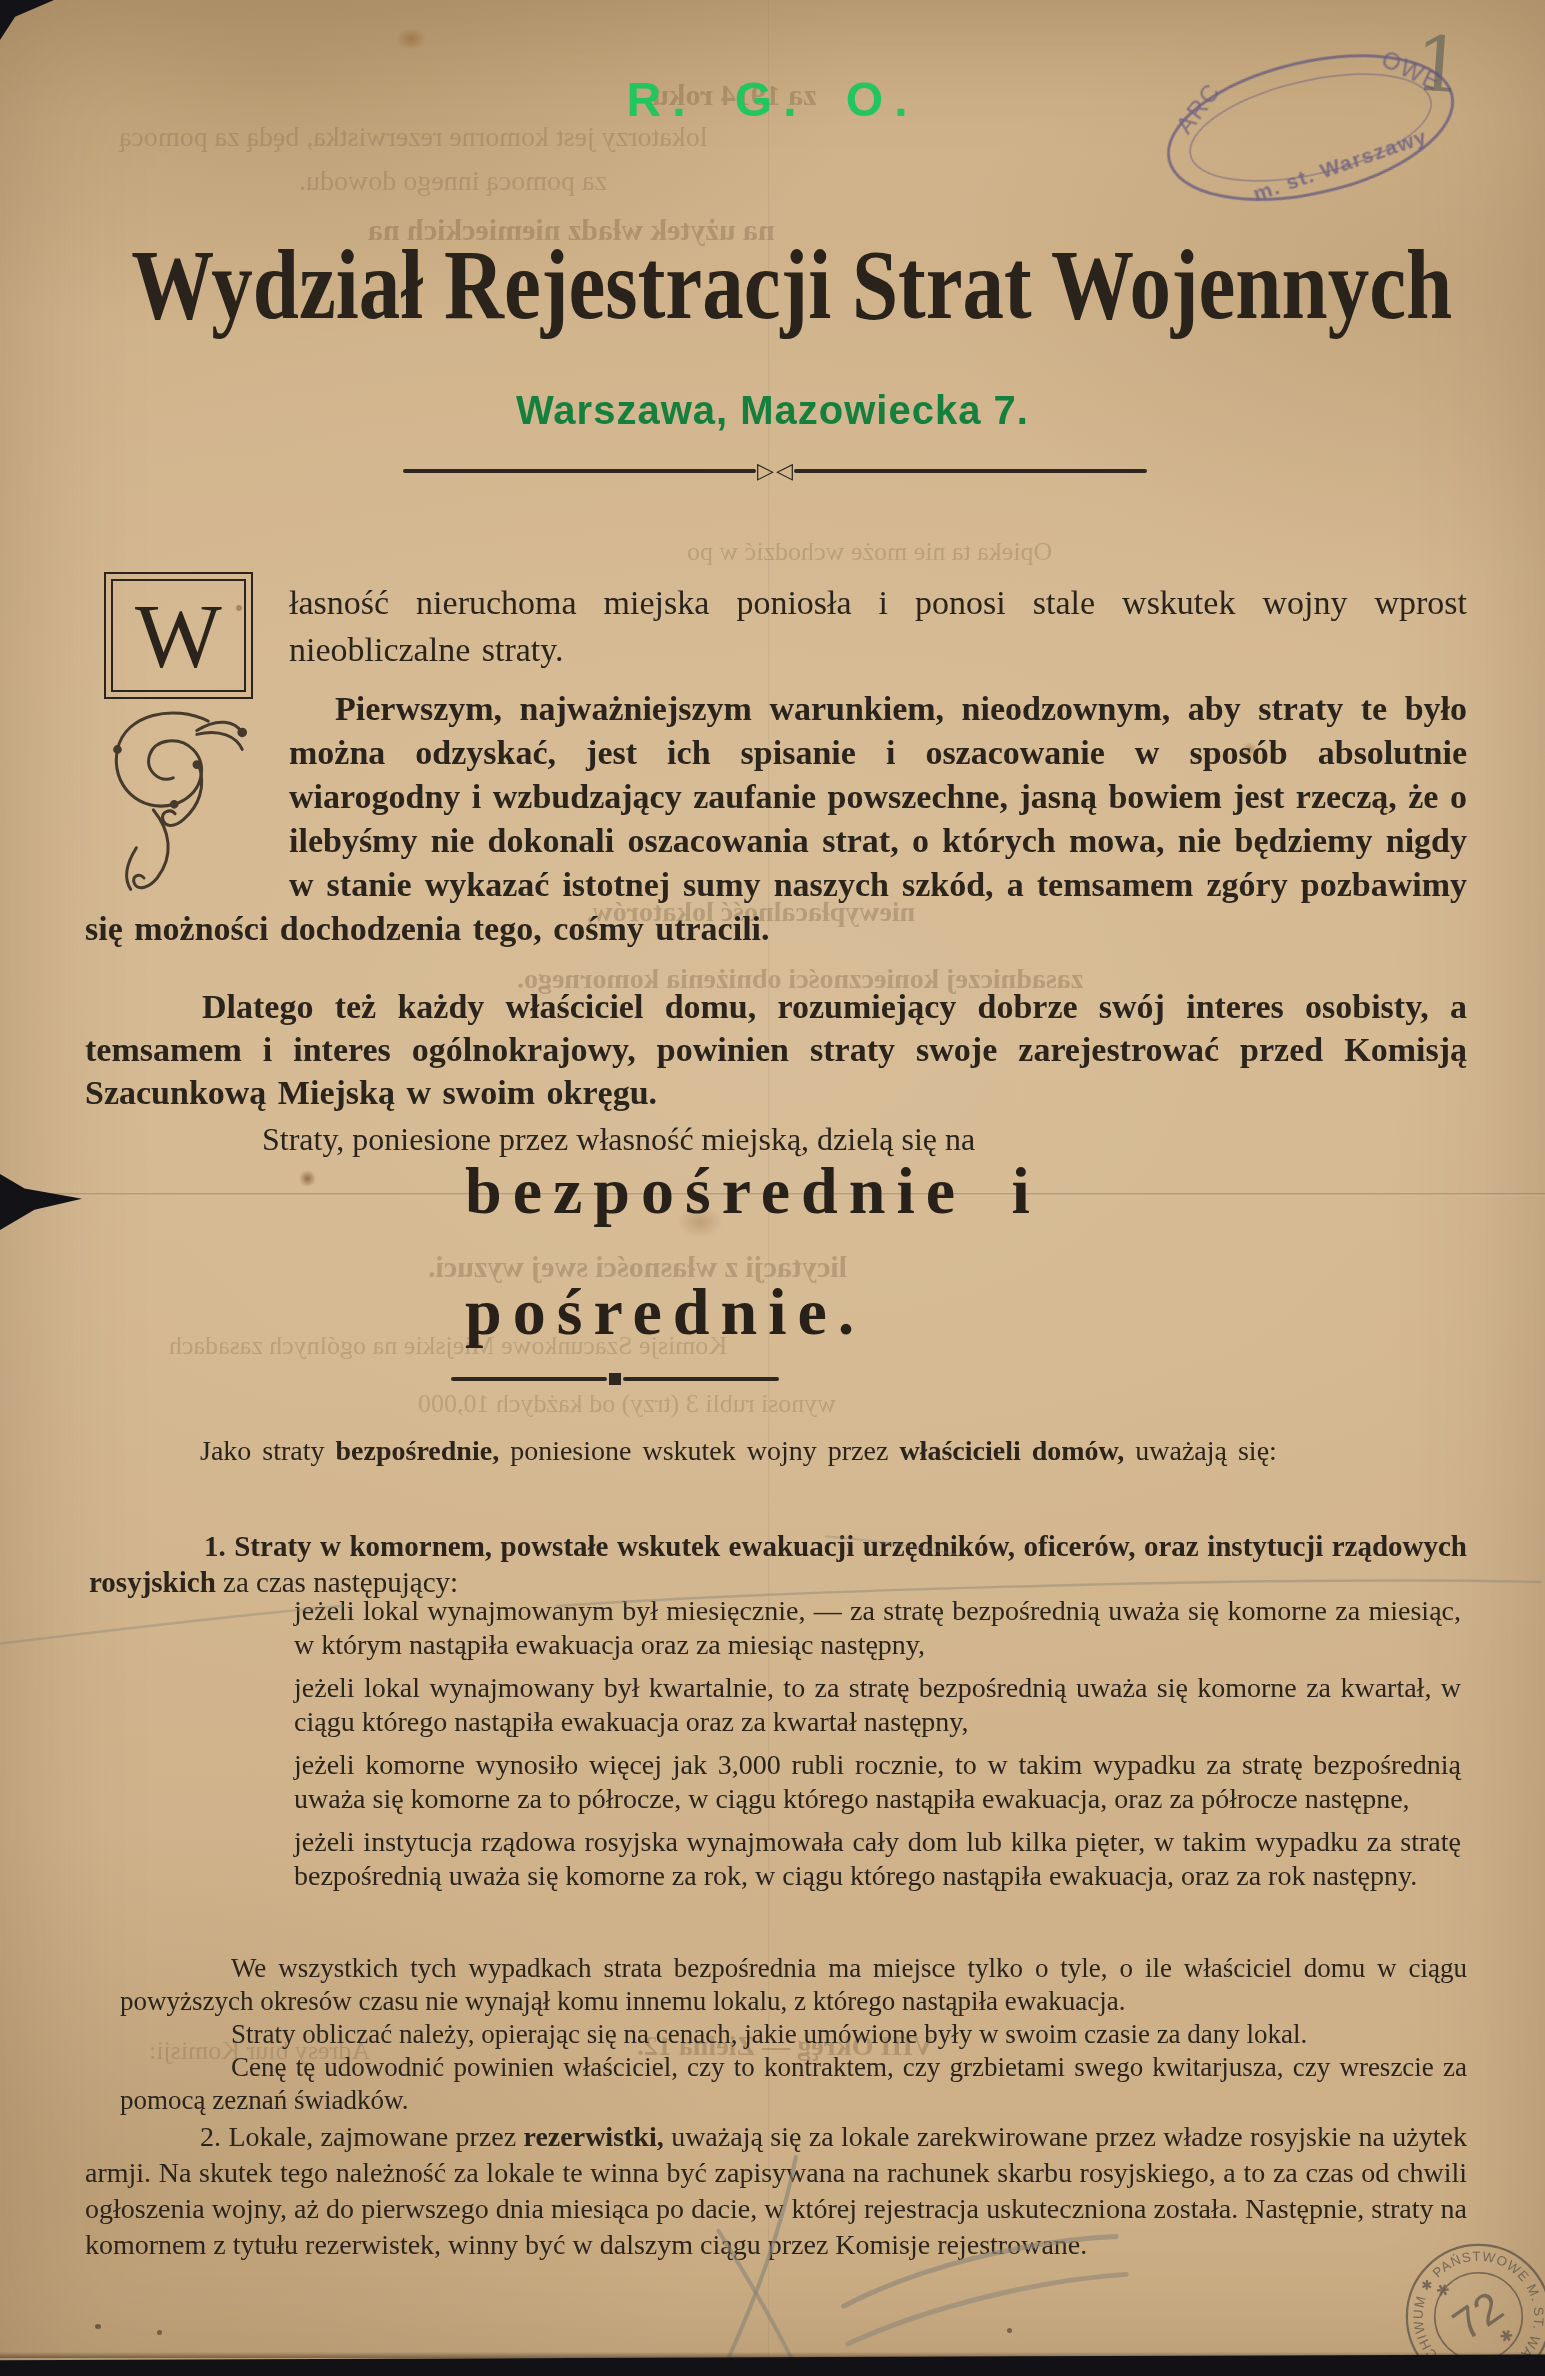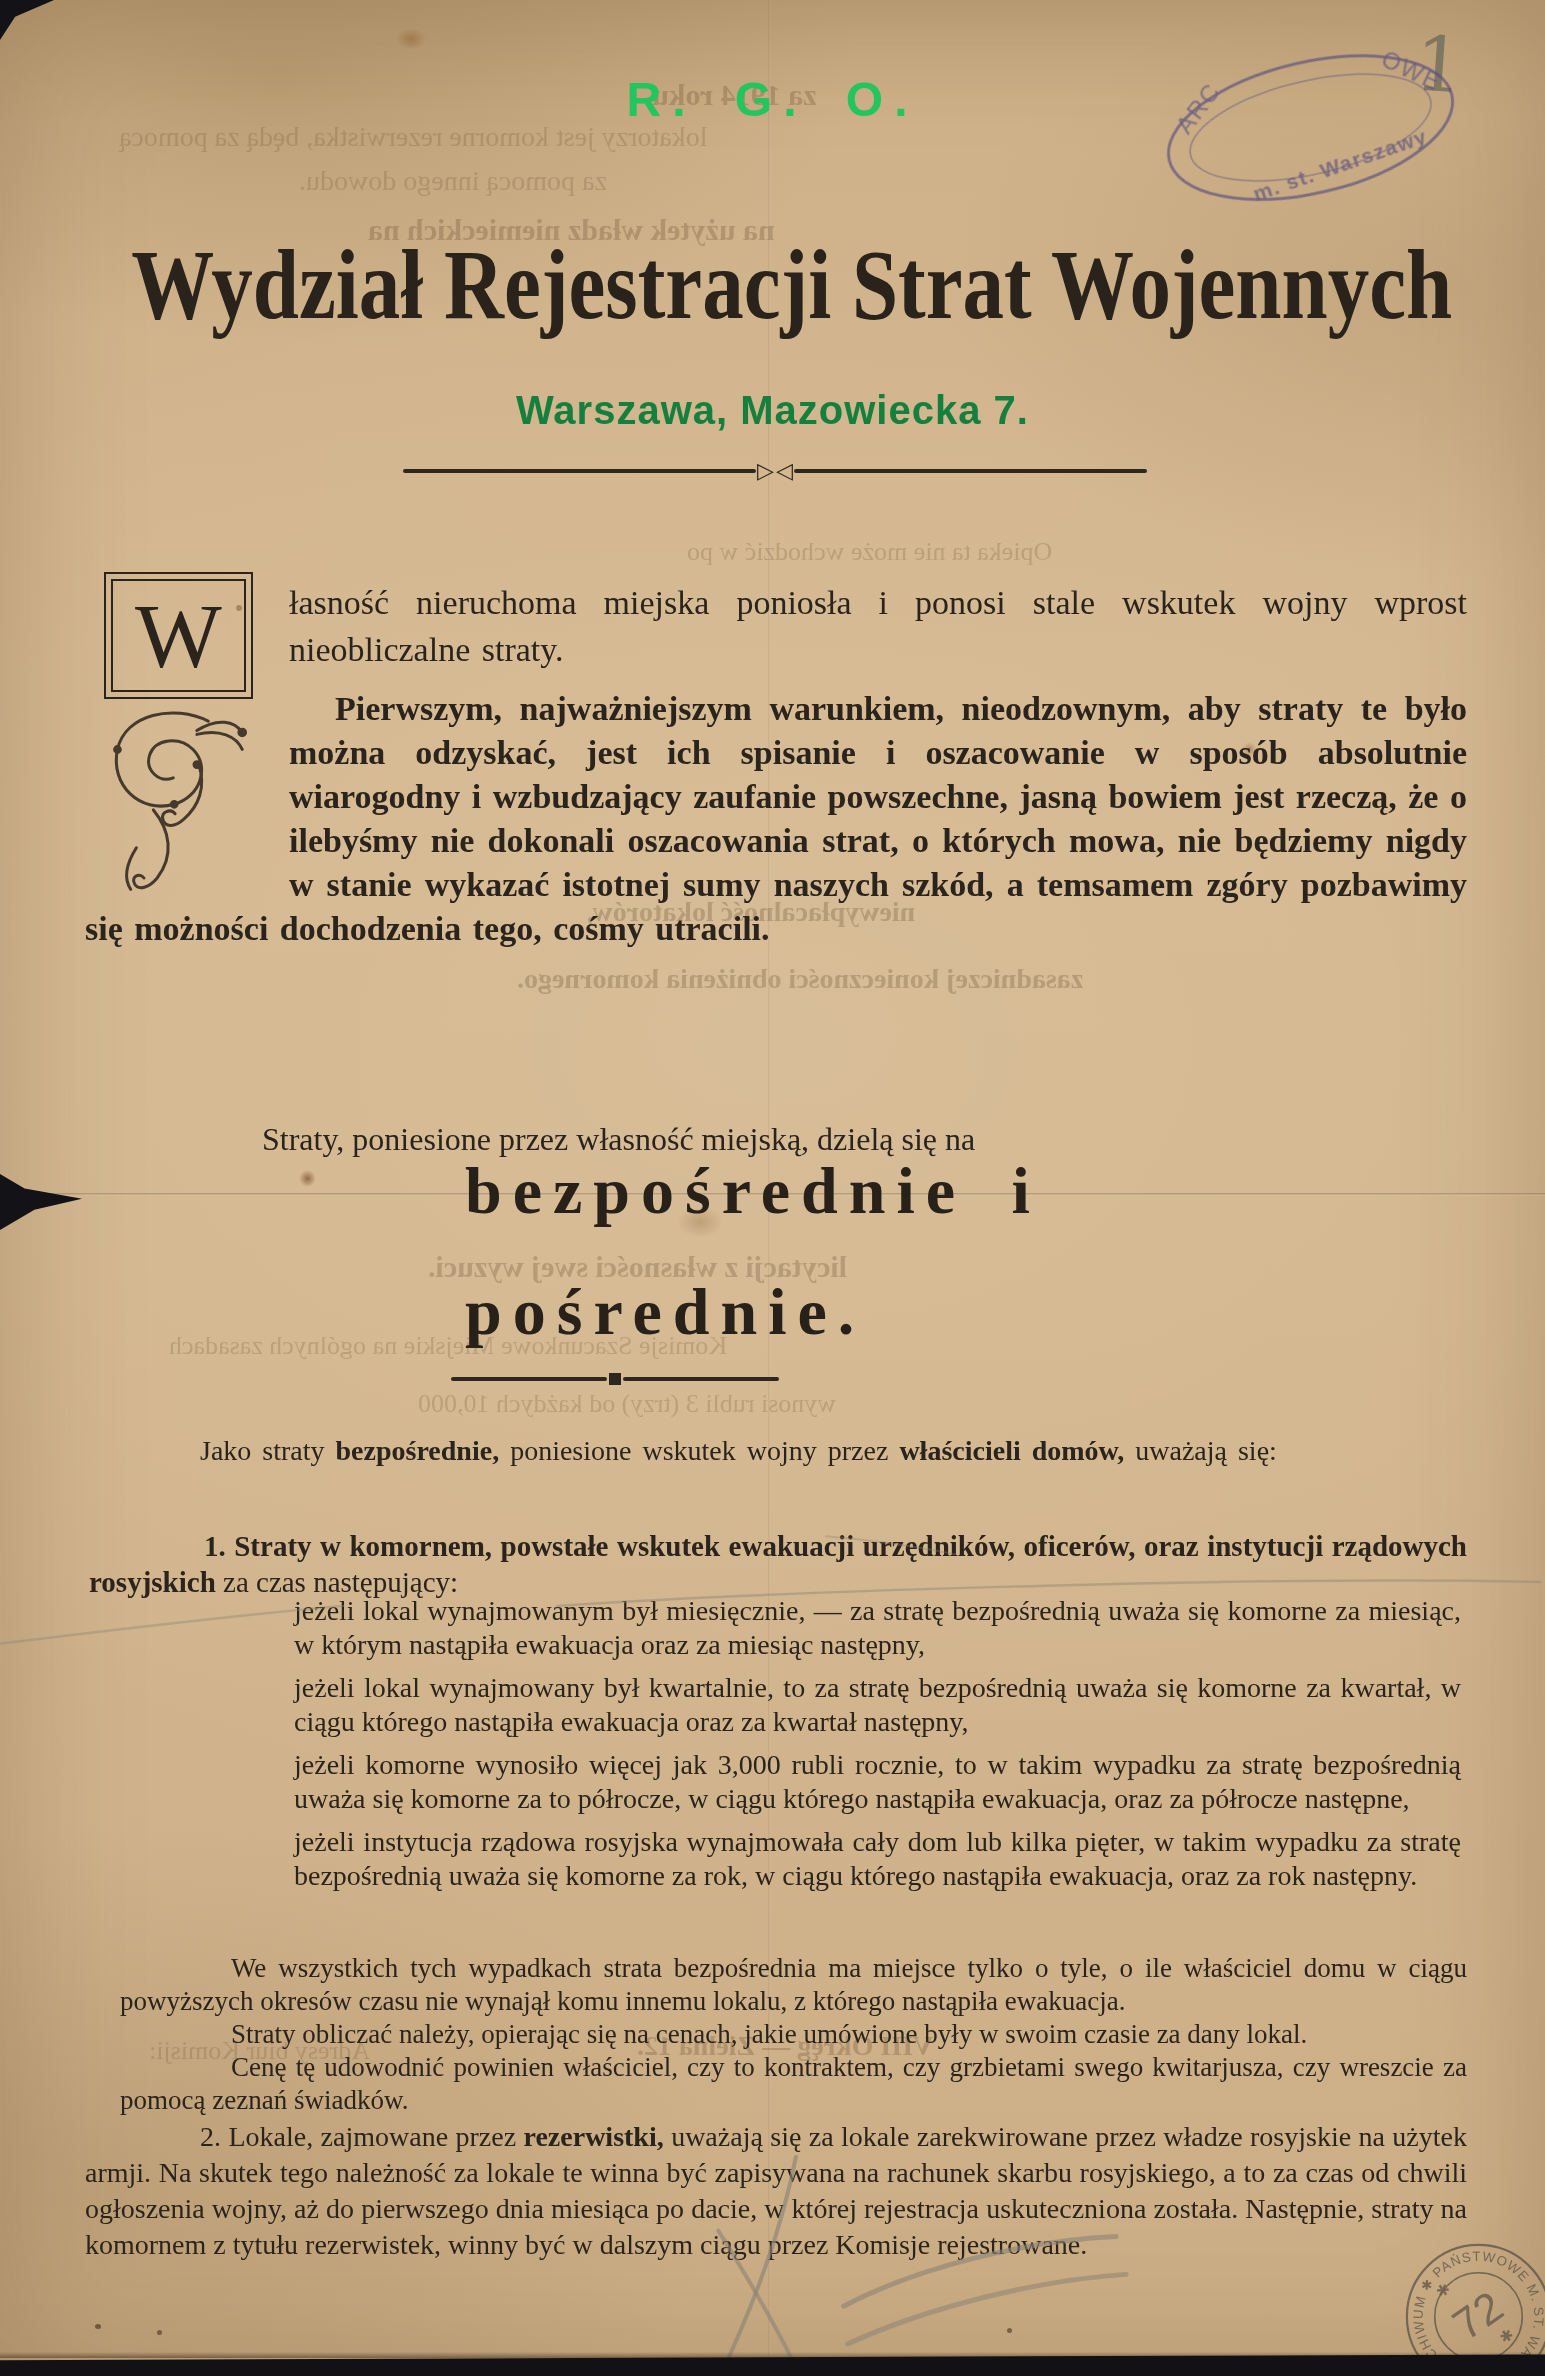--- a/index.html
+++ b/index.html
@@ -146,20 +146,21 @@
             <path d="M56,150 C46,166 42,182 50,194"></path>
             <circle cx="36" cy="46" r="3" fill="#32291f"></circle>
             <circle cx="96" cy="104" r="3" fill="#32291f"></circle>
             <circle cx="168" cy="28" r="3.5" fill="#32291f"></circle>
             <circle cx="120" cy="62" r="3" fill="#32291f"></circle>
           </g>
         </svg>
       </div>
       <p class="p1 j">łasność nieruchoma miejska poniosła i ponosi stale wskutek wojny wprost nieobliczalne straty.</p>
       <p class="p2 j b">Pierwszym, najważniejszym warunkiem, nieodzownym, aby straty te było można odzyskać, jest ich spisanie i oszacowanie w sposób absolutnie wiarogodny i wzbudzający zaufanie powszechne, jasną bowiem jest rzeczą, że o ilebyśmy nie dokonali oszacowania strat, o których mowa, nie będziemy nigdy w stanie wykazać istotnej sumy naszych szkód, a temsamem zgóry pozbawimy się możności dochodzenia tego, cośmy utracili.</p>
+      <p class="p3 j b">Dlatego też każdy właściciel domu, rozumiejący dobrze swój interes osobisty, a temsamem i interes ogólnokrajowy, powinien straty swoje zarejestrować przed Komisją Szacunkową Miejską w swoim okręgu.</p>
     </div>
 
     <p class="division-lead">Straty, poniesione przez własność miejską, dzielą się na</p>
     <div class="bighead" style="left:380px;top:1153px;text-align:right;">bezpośrednie i</div>
     <div class="bighead" style="left:380px;top:1274px;">pośrednie.</div>
 
     <div class="divider2" style="left:366px;top:1373px;width:328px;">
       <span class="rule"></span>
       <span class="sq"></span>
       <span class="rule"></span>

